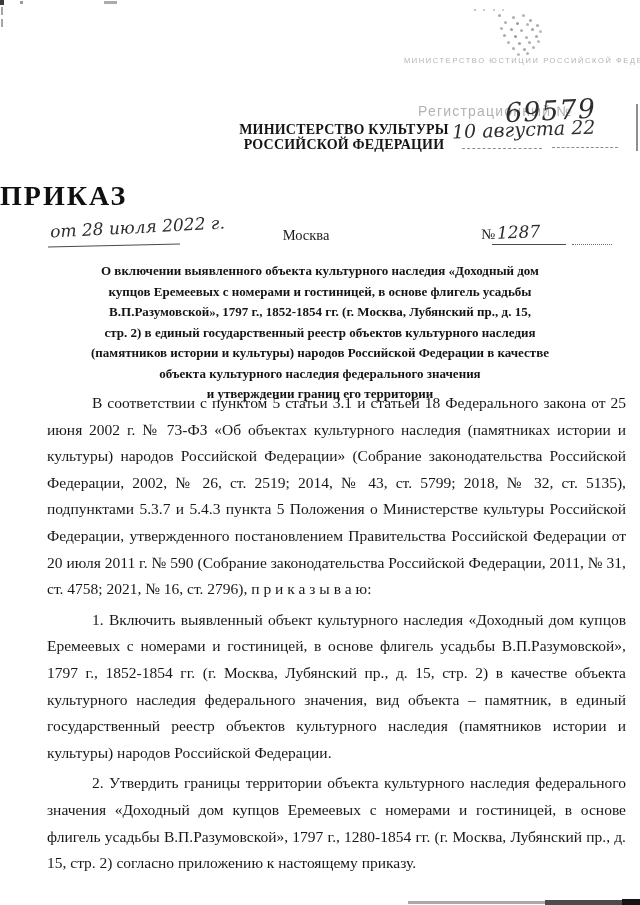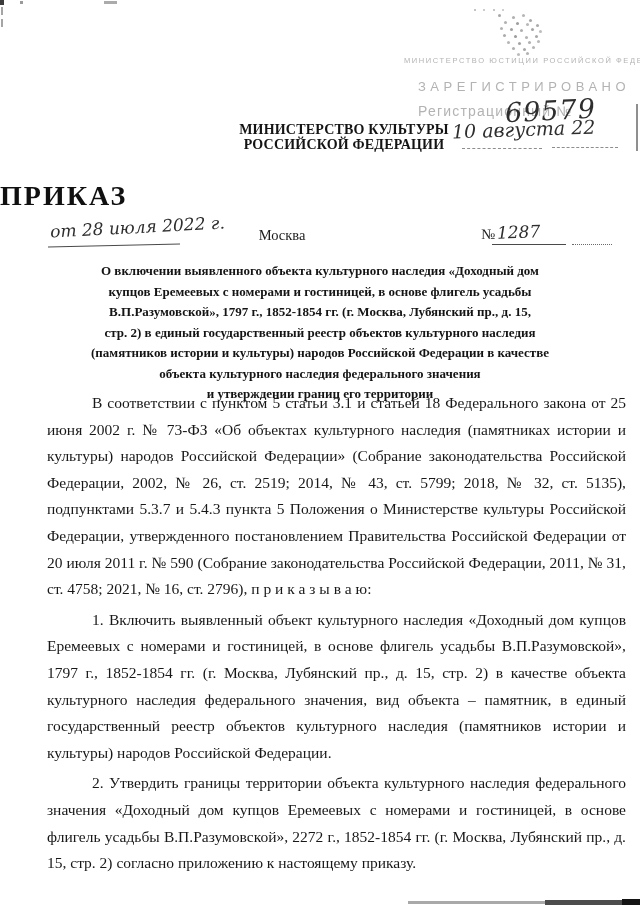--- a/index.html
+++ b/index.html
@@ -51,21 +51,21 @@
   .u-line{position:absolute;background:#4a4a4a;height:1px;}
   .u-date{left:48px;top:245px;width:132px;transform:rotate(-1.2deg);}
   .u-num{left:492px;top:244px;width:74px;}
   .u-num-dots{position:absolute;left:572px;top:244px;width:40px;border-bottom:1px dotted #6a6a6a;}
   
   .ministry{position:absolute;left:0;top:123px;width:632px;text-align:center;
     font-weight:bold;font-size:14px;line-height:14.5px;letter-spacing:.2px;
     white-space:pre-line;color:#141414;padding-left:28px;}
   .doctype{position:absolute;left:0;top:180px;width:636px;
     font-weight:bold;font-size:28px;letter-spacing:2px;color:#101010;}
-  .city{position:absolute;left:0;top:227px;width:564px;text-align:center;font-size:14.5px;}
+  .city{position:absolute;left:0;top:227px;width:564px;text-align:center;font-size:14.5px;padding-left:24px;}
   .numsign{position:absolute;left:481px;top:226px;font-size:14.5px;}
   
   .doc-title{position:absolute;left:28px;top:261px;width:584px;text-align:center;
     font-weight:bold;font-size:13px;line-height:20.5px;white-space:pre-line;
     color:#141414;}
   .body-text{position:absolute;left:31px;top:390px;width:579px;
     font-size:15.5px;line-height:26.6px;text-align:justify;color:#181818;margin-left:16px;}
   .body-text p{margin:0 0 4px 0;text-indent:45px;}
 </style>
 </head>
@@ -79,21 +79,20 @@
   <div class="art art-v1"></div>
   <div class="art art-v2"></div>
   <div class="art art-dotrow"></div>
   <div class="art edge-line"></div>
   <div class="art bbar1"></div>
   <div class="art bbar2"></div>
   <div class="art bbar3"></div>
   <div class="art emblem"></div>
 
   <div class="stamp stamp-agency">МИНИСТЕРСТВО ЮСТИЦИИ РОССИЙСКОЙ ФЕДЕРАЦИИ</div>
-  <div class="stamp stamp-registered">ЗАРЕГИСТРИРОВАНО</div>
   <div class="stamp stamp-reglabel">Регистрационный №</div>
   <div class="hand hand-regnum">69579</div>
   <div class="hand hand-regdate">10 августа 22</div>
   <div class="dash-seg dash-a"></div>
   <div class="dash-seg dash-b"></div>
 
   <div class="ministry">МИНИСТЕРСТВО КУЛЬТУРЫ
 РОССИЙСКОЙ ФЕДЕРАЦИИ</div>
   <div class="doctype">ПРИКАЗ</div>
 
@@ -109,16 +108,16 @@
 купцов Еремеевых с номерами и гостиницей, в основе флигель усадьбы
 В.П.Разумовской», 1797 г., 1852-1854 гг. (г. Москва, Лубянский пр., д. 15,
 стр. 2) в единый государственный реестр объектов культурного наследия
 (памятников истории и культуры) народов Российской Федерации в качестве
 объекта культурного наследия федерального значения
 и утверждении границ его территории</div>
 
   <div class="body-text">
     <p>В соответствии с пунктом 5 статьи 3.1 и статьей 18 Федерального закона от 25 июня 2002 г. № 73-ФЗ «Об объектах культурного наследия (памятниках истории и культуры) народов Российской Федерации» (Собрание законодательства Российской Федерации, 2002, № 26, ст. 2519; 2014, № 43, ст. 5799; 2018, № 32, ст. 5135), подпунктами 5.3.7 и 5.4.3 пункта 5 Положения о Министерстве культуры Российской Федерации, утвержденного постановлением Правительства Российской Федерации от 20 июля 2011 г. № 590 (Собрание законодательства Российской Федерации, 2011, № 31, ст. 4758; 2021, № 16, ст. 2796), п р и к а з ы в а ю:</p>
     <p>1. Включить выявленный объект культурного наследия «Доходный дом купцов Еремеевых с номерами и гостиницей, в основе флигель усадьбы В.П.Разумовской», 1797 г., 1852-1854 гг. (г. Москва, Лубянский пр., д. 15, стр. 2) в качестве объекта культурного наследия федерального значения, вид объекта – памятник, в единый государственный реестр объектов культурного наследия (памятников истории и культуры) народов Российской Федерации.</p>
-    <p>2. Утвердить границы территории объекта культурного наследия федерального значения «Доходный дом купцов Еремеевых с номерами и гостиницей, в основе флигель усадьбы В.П.Разумовской», 2272 г., 1852-1854 гг. (г. Москва, Лубянский пр., д. 15, стр. 2) согласно приложению к настоящему приказу.</p>
+    <p>2. Утвердить границы территории объекта культурного наследия федерального значения «Доходный дом купцов Еремеевых с номерами и гостиницей, в основе флигель усадьбы В.П.Разумовской», 1797 г., 1280-1854 гг. (г. Москва, Лубянский пр., д. 15, стр. 2) согласно приложению к настоящему приказу.</p>
   </div>
 
 </div>
 
 </body></html>

